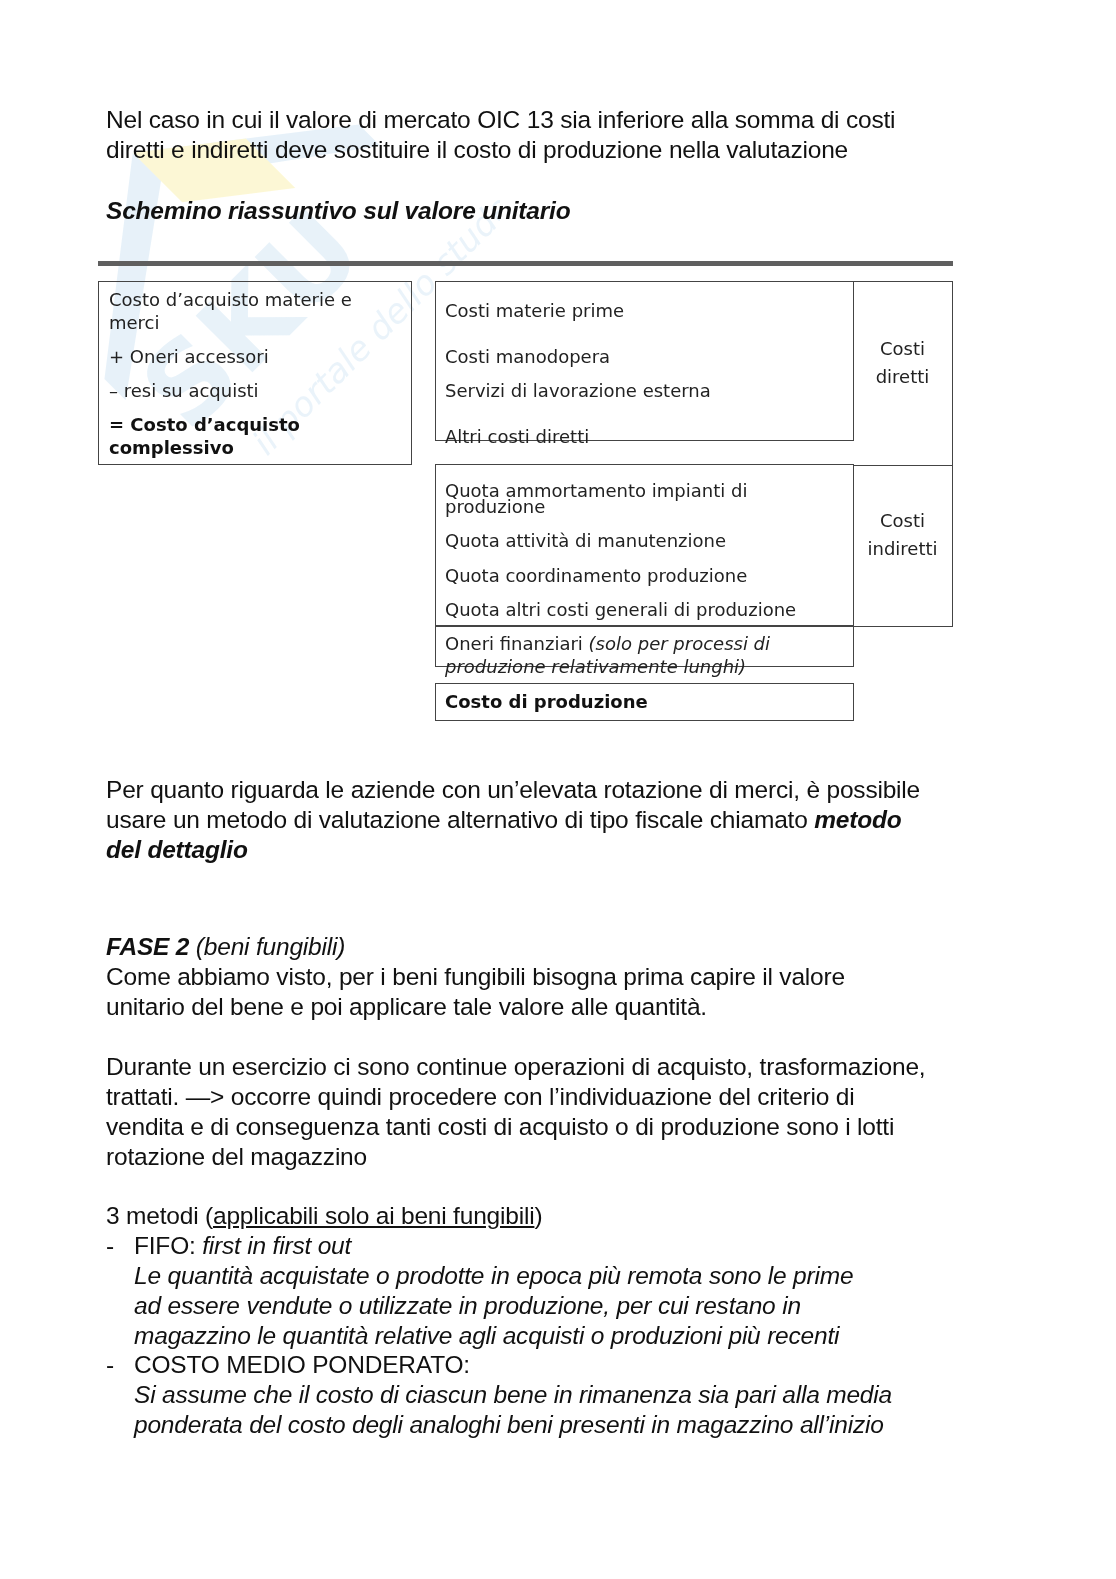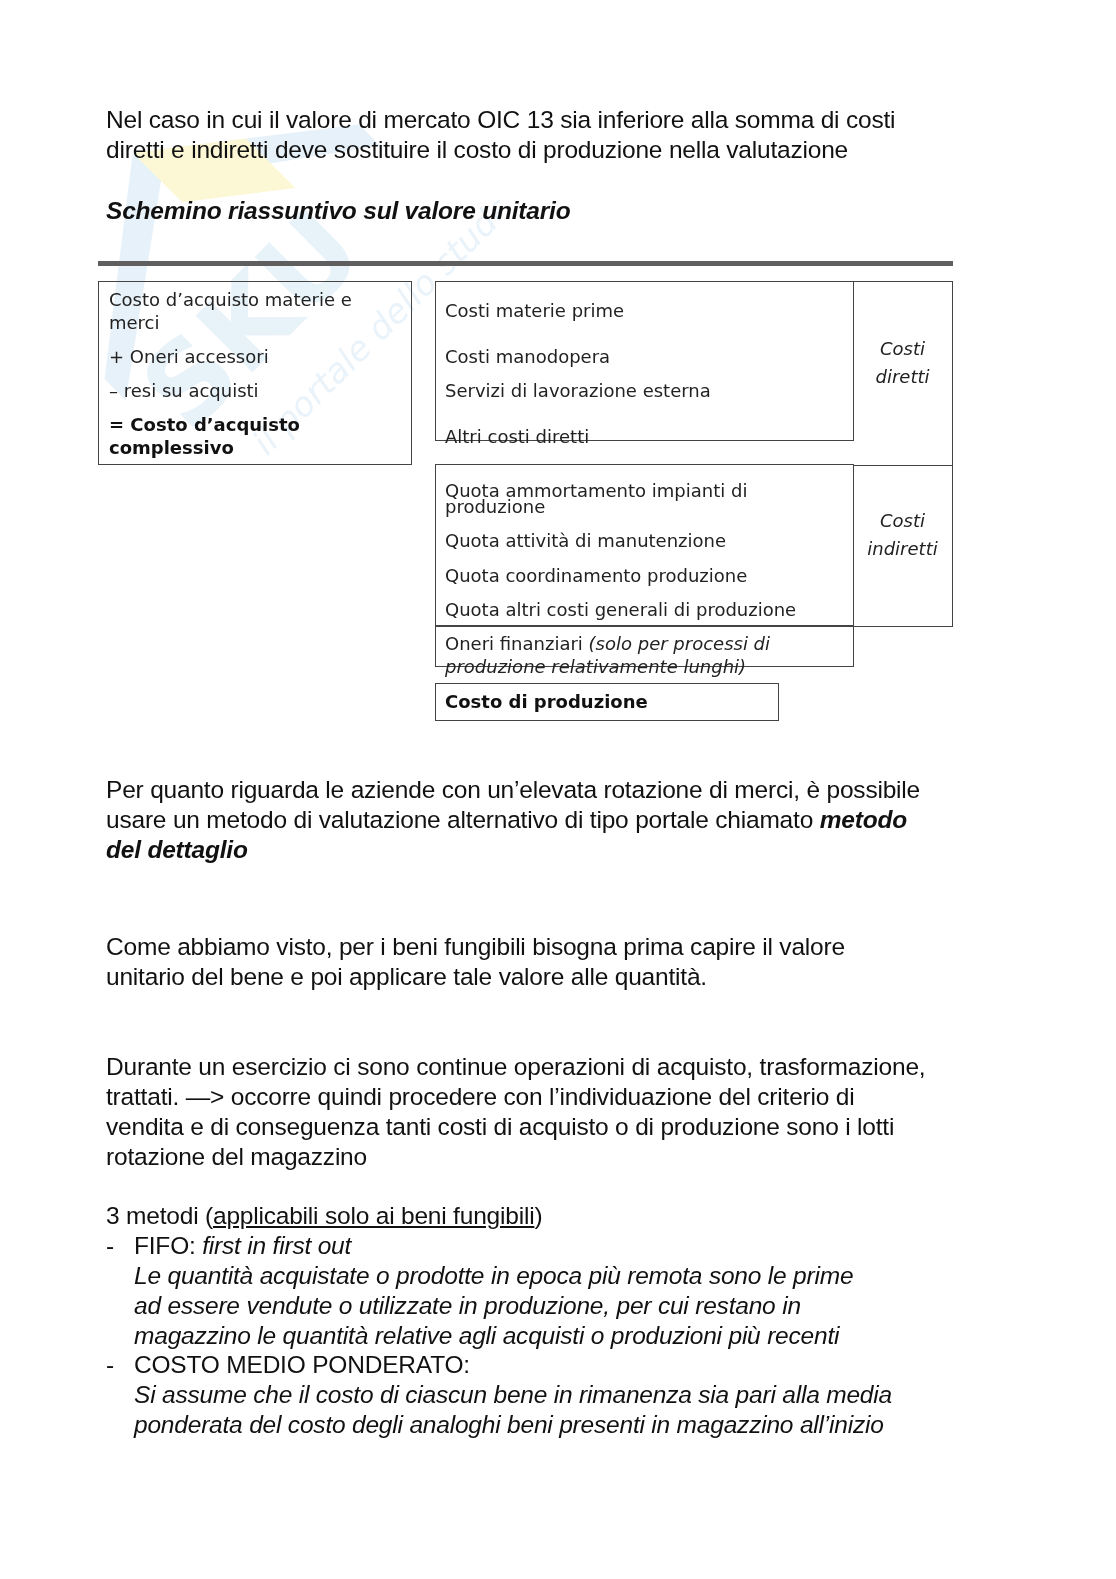--- a/index.html
+++ b/index.html
@@ -73,21 +73,20 @@
       border: 1.5px solid #444;
       border-left: none;
       font-family: "DejaVu Sans", sans-serif;
       font-size: 18px;
       line-height: 28px;
       color: #222;
       text-align: center;
       display: flex;
       flex-direction: column;
       justify-content: center;
-      font-style: italic;
     }
     .list-item { position: absolute; left: 106px; width: 910px; font-size: 24.5px; line-height: 30px; letter-spacing: -0.2px; }
     .dash { position: absolute; left: 0; }
     .item-body { position: absolute; left: 28px; width: 880px; }
   </style>
 </head>
 <body>
 
 <svg class="watermark" viewBox="0 0 480 480">
   <g transform="rotate(-45 240 240)">
@@ -143,33 +142,36 @@
   <div>indiretti</div>
 </div>
 
 <div class="cell" style="left:435px; top:625px; width:419px; height:42px;">
   <div class="ln" style="top:6px;">
     <span>Oneri finanziari </span><span class="it">(solo per processi di</span>
   </div>
   <div class="ln it" style="top:29px;">produzione relativamente lunghi)</div>
 </div>
 
-<div class="cell" style="left:435px; top:683px; width:344px; height:38px;">
+<div class="cell" style="left:435px; top:683px; width:419px; height:38px;">
   <div class="ln" style="top:6px; font-weight:bold; color:#111;">Costo di produzione</div>
 </div>
 
 <div class="para" style="top:775px;">
   <div>Per quanto riguarda le aziende con un’elevata rotazione di merci, è possibile</div>
   <div>
-    <span>usare un metodo di valutazione alternativo di tipo portale chiamato </span><span class="bi">metodo</span>
+    <span>usare un metodo di valutazione alternativo di tipo fiscale chiamato </span><span class="bi">metodo</span>
   </div>
   <div class="bi">del dettaglio</div>
 </div>
 
 <div class="para" style="top:932px;">
+  <div>
+    <span class="bi">FASE 2</span><span class="it"> (beni fungibili)</span>
+  </div>
   <div>Come abbiamo visto, per i beni fungibili bisogna prima capire il valore</div>
   <div>unitario del bene e poi applicare tale valore alle quantità.</div>
 </div>
 
 <div class="para" style="top:1052px;">
   <div>Durante un esercizio ci sono continue operazioni di acquisto, trasformazione,</div>
   <div>trattati. —&gt; occorre quindi procedere con l’individuazione del criterio di</div>
   <div>vendita e di conseguenza tanti costi di acquisto o di produzione sono i lotti</div>
   <div>rotazione del magazzino</div>
 </div>

